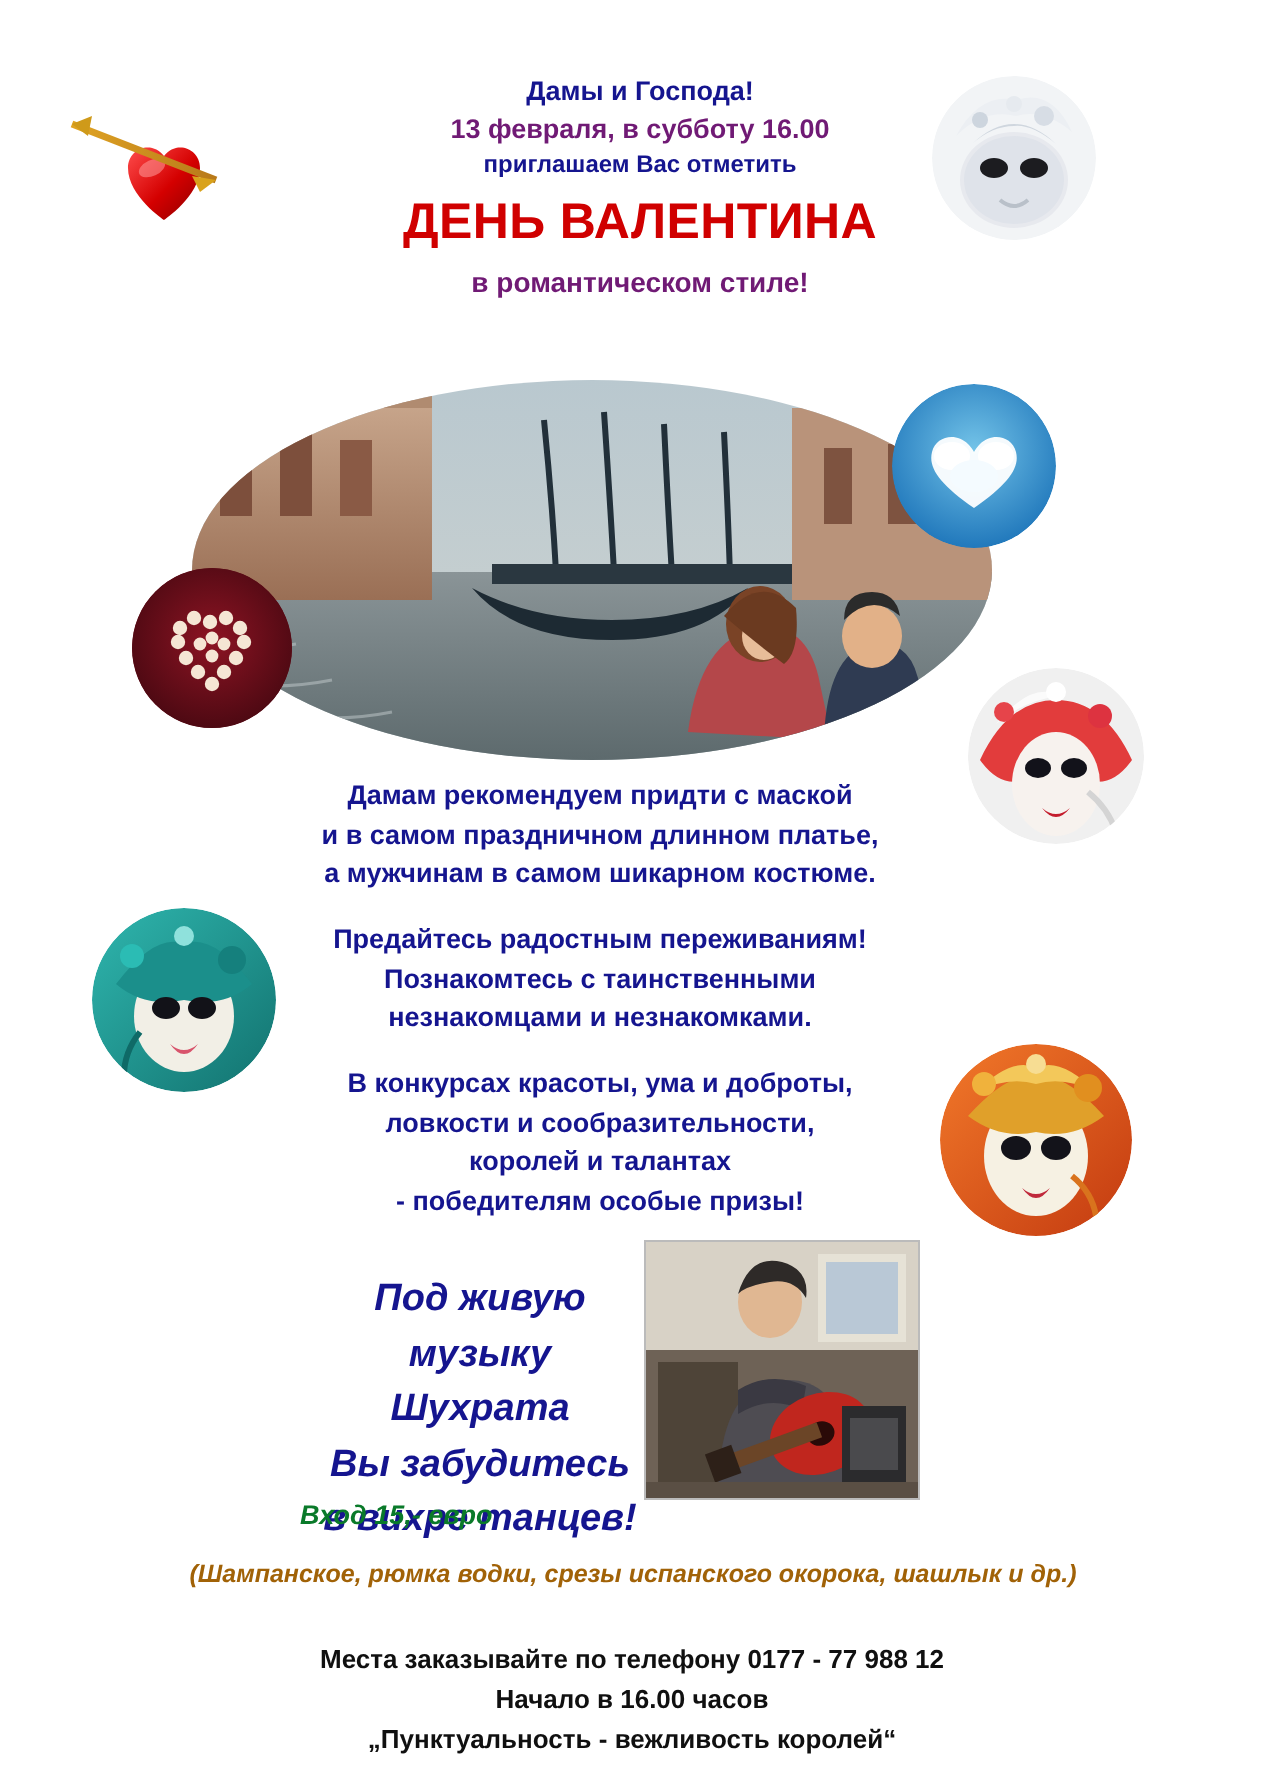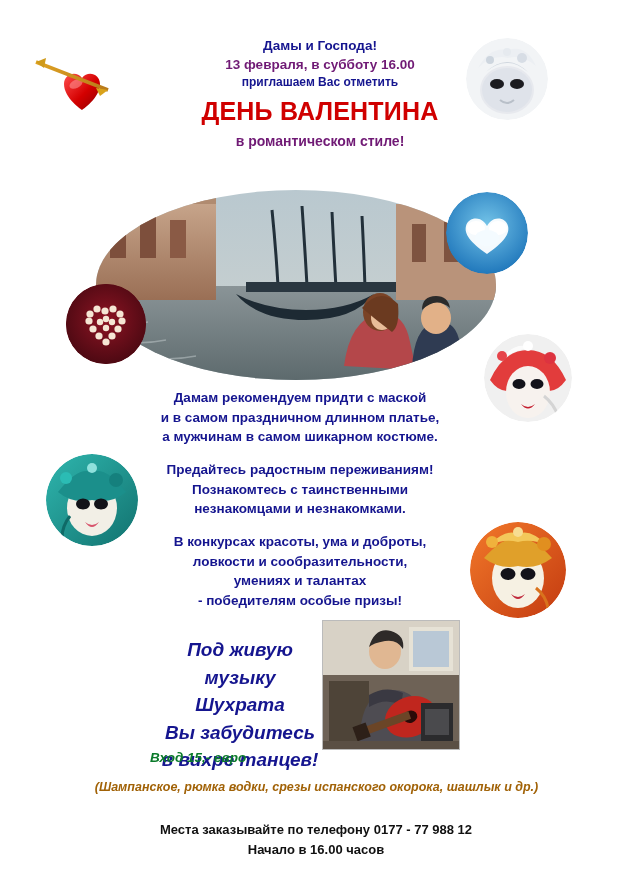--- a/index.html
+++ b/index.html
@@ -419,28 +419,29 @@
   </div>
 
   <div class="para para-1" style="white-space: pre-line;">Дамам рекомендуем придти с маской
 и в самом праздничном длинном платье,
 а мужчинам в самом шикарном костюме.</div>
   <div class="para para-2" style="white-space: pre-line; text-align: center;">Предайтесь радостным переживаниям!
 Познакомтесь с таинственными
 незнакомцами и незнакомками.</div>
   <div class="para para-3" style="white-space: pre-line;">В конкурсах красоты, ума и доброты,
 ловкости и сообразительности,
-умениях и талантах
+королей и талантах
 - победителям особые призы!</div>
   <div class="para para-4" style="white-space: pre-line;">Под живую музыку
 Шухрата
 Вы забудитесь
 в вихре танцев!</div>
 
   <div class="price-line">Вход 15,- евро</div>
   <div class="price-note">(Шампанское, рюмка водки, срезы испанского окорока, шашлык и др.)</div>
 
   <div class="footer">
     <div>Места заказывайте по телефону 0177 - 77 988 12</div>
     <div>Начало в 16.00 часов</div>
+    <div>„Пунктуальность - вежливость королей“</div>
   </div>
 
 </div>
 
 </body></html>

